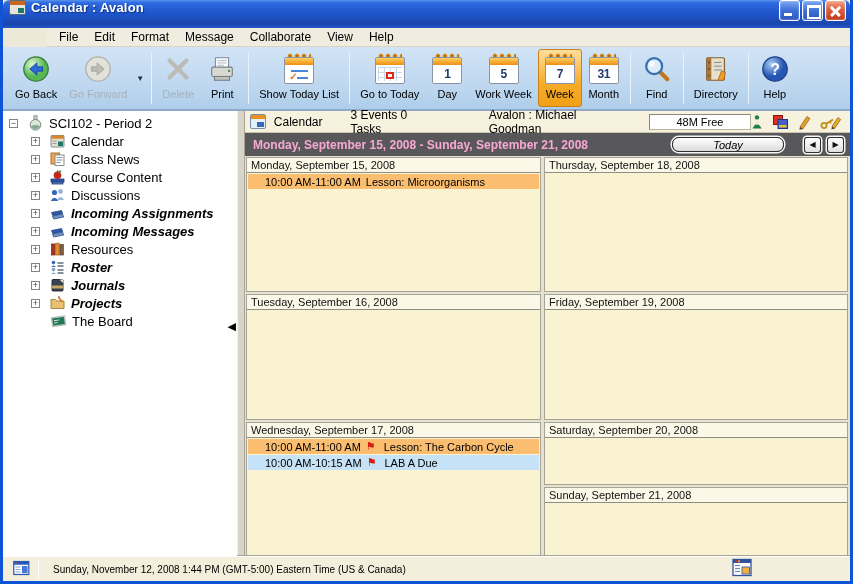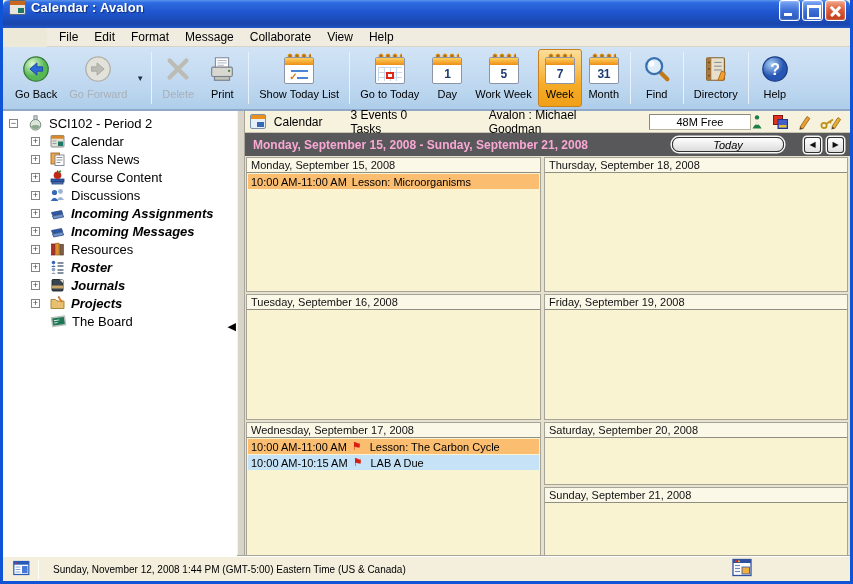--- a/index.html
+++ b/index.html
@@ -105,21 +105,21 @@
     margin-left:6px; color:#101010; }
 
   .week-grid { flex:1 1 auto; display:flex; padding:1px 2px 0 1px; gap:3px; min-height:0; }
   .wg-col { display:flex; flex-direction:column; gap:2px; min-width:0; }
   .wg-col.left { flex:0 0 295px; }
   .wg-col.right { flex:1 1 auto; }
   .day-block { display:flex; flex-direction:column; border:1px solid #A6A498; background:#FAF3D2; }
   .day-header { height:15px; flex:0 0 15px; background:#FCF8E8; border-bottom:1px solid #8F8E82;
     font-size:11px; padding:1px 0 0 4px; color:#101010; white-space:nowrap; overflow:hidden; }
   .day-cell { flex:1 1 auto; padding:1px 1px; overflow:hidden; }
-  .event { height:15px; display:flex; align-items:center; font-size:11px; padding:0 3px; margin-bottom:1px; white-space:nowrap; overflow:hidden; }
+  .event { height:15px; display:flex; align-items:center; font-size:11px; padding:0 17px; margin-bottom:1px; white-space:nowrap; overflow:hidden; }
   .event.orange { background:#FBBE71; }
   .event.blue { background:#C6E2F6; }
   .event .ev-time { margin-right:5px; }
   .event .flag { color:#D81E10; font-size:11px; margin-right:8px; line-height:1; }
 
   
   .statusbar { height:25px; flex:0 0 25px; background:#F3EFDC; border-top:1px solid #fff; box-shadow:0 -1px 0 #A8A498;
     display:flex; align-items:center; padding:0 6px; }
   .sb-icon { margin:0 8px 0 4px; }
   .sb-sep { width:1px; height:19px; background:#A8A498; border-right:1px solid #fff; margin-right:14px; }

